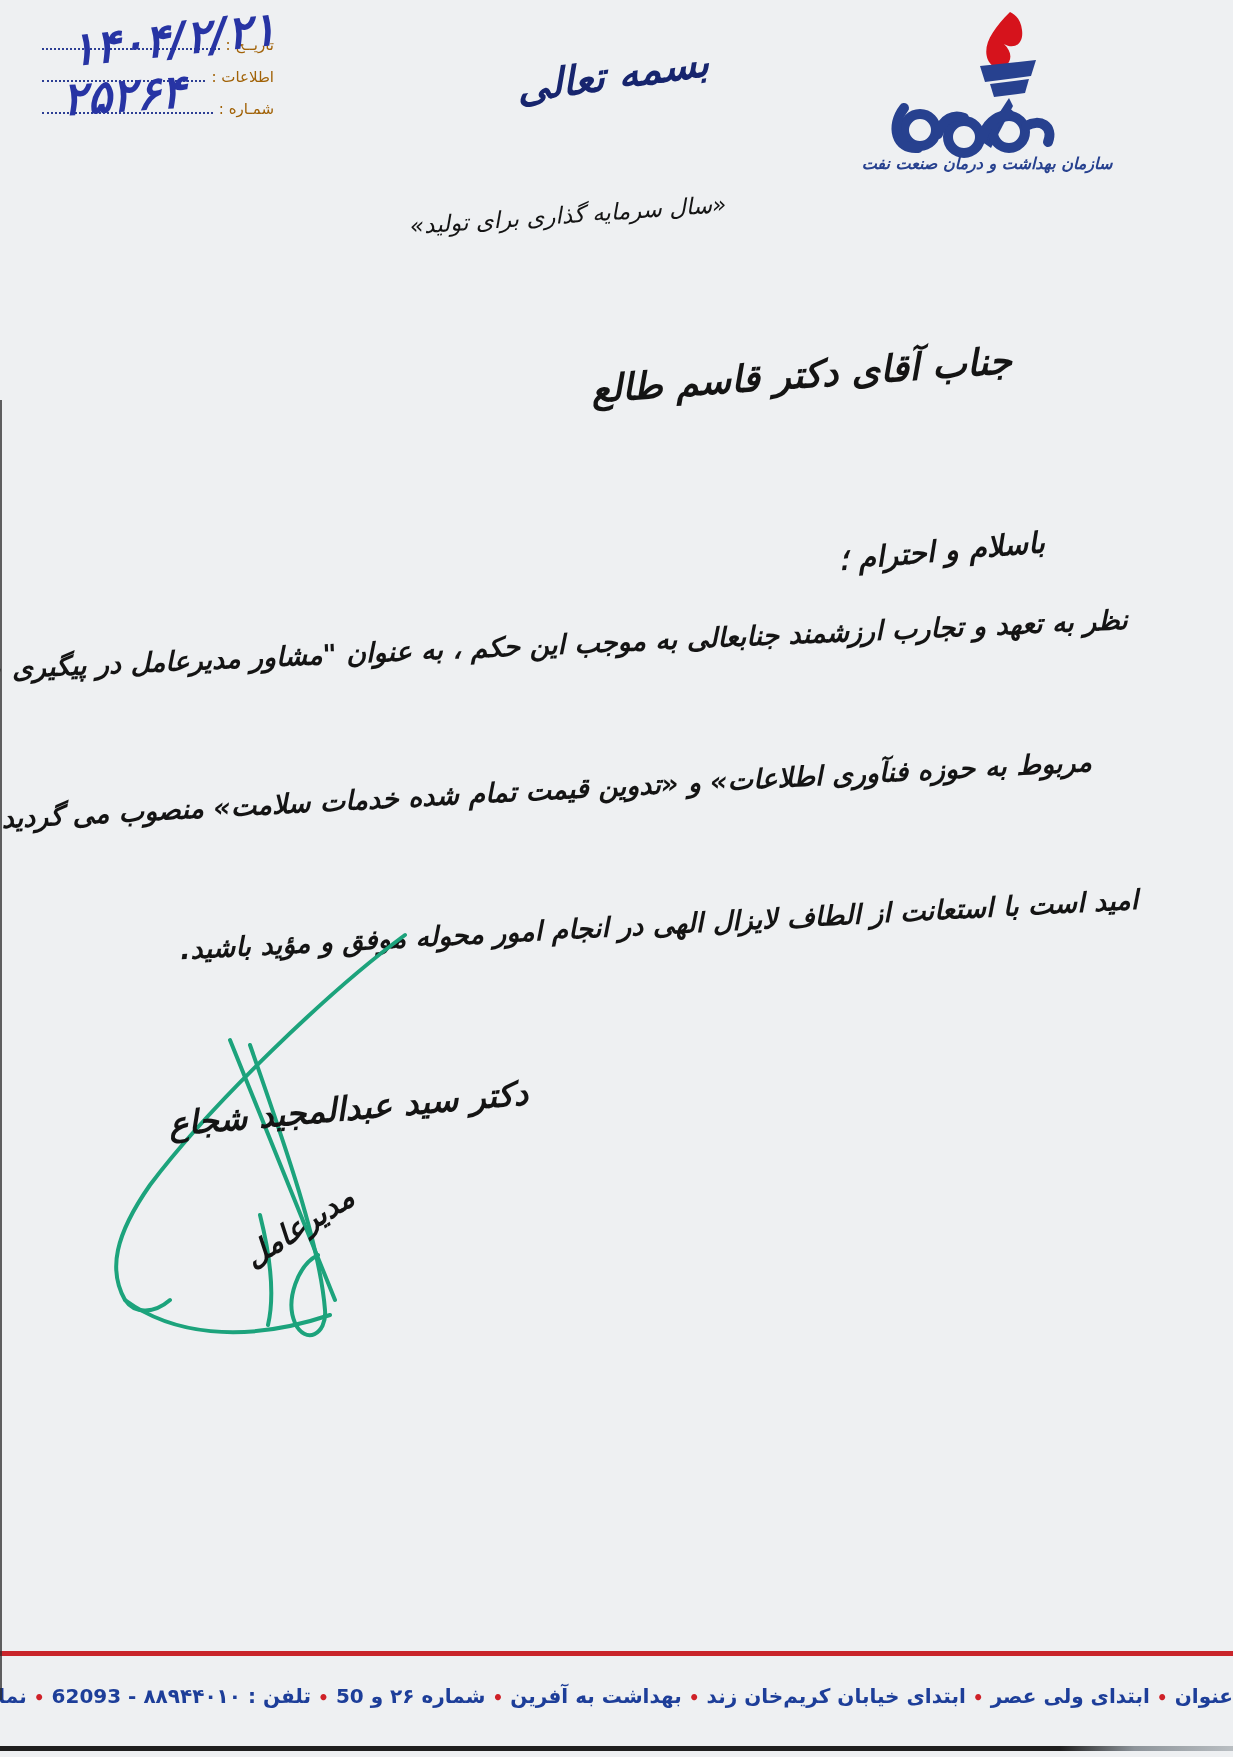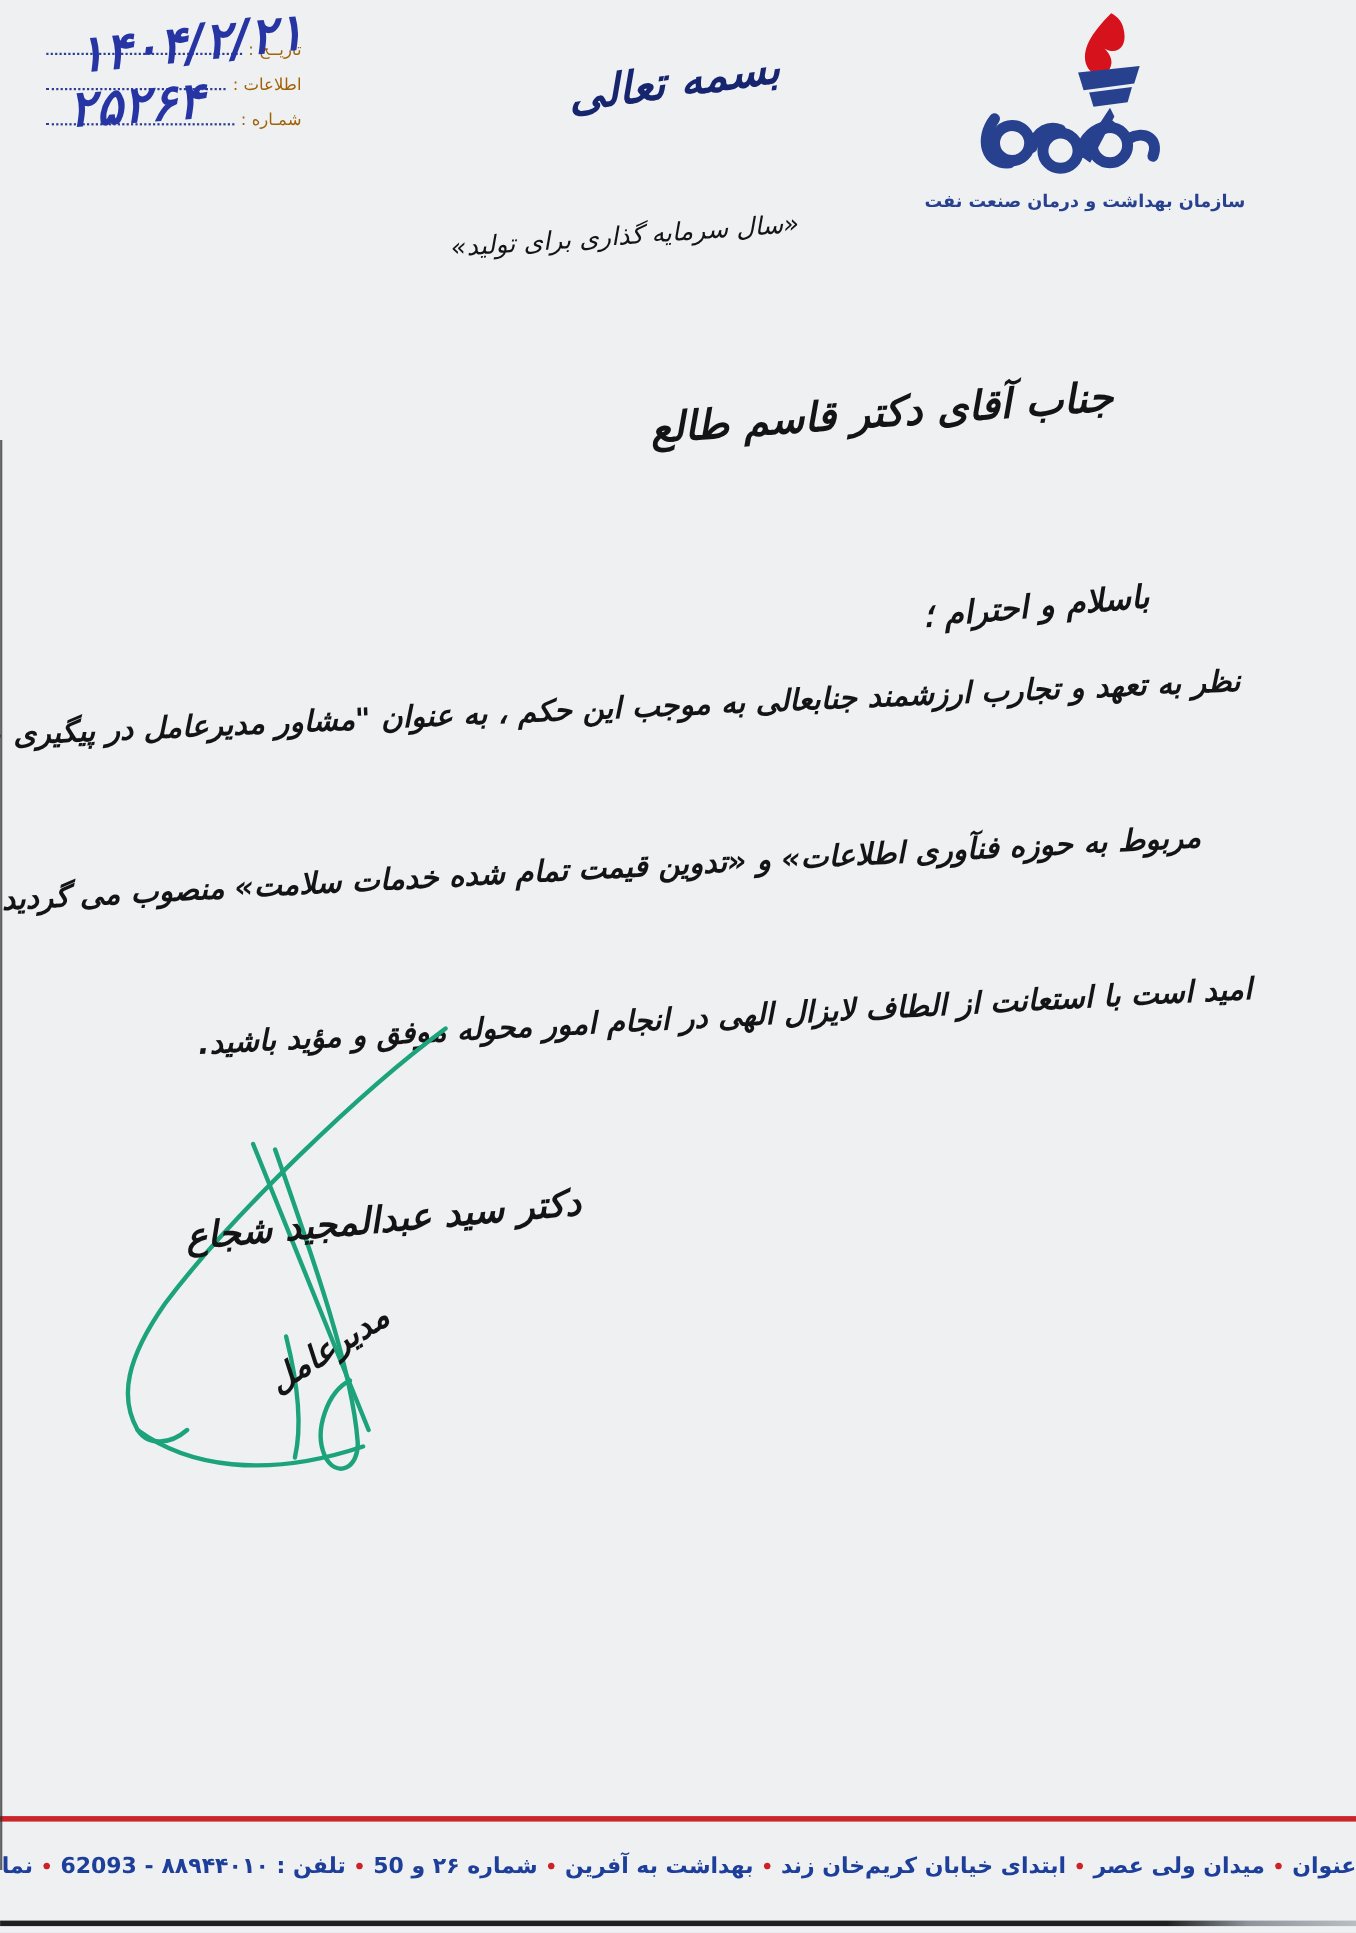--- a/index.html
+++ b/index.html
@@ -21,22 +21,22 @@
   .hand-number{left:20px;top:34px;font-size:46px;transform:rotate(-4deg);}
   
   .basmala{
     position:absolute;left:468px;top:52px;width:290px;text-align:center;
     font-size:40px;font-weight:bold;font-style:italic;color:#17256e;
     transform:rotate(-8deg) skewX(-4deg);white-space:nowrap;
   }
   .logo-box{position:absolute;left:872px;top:10px;width:230px;height:190px;}
   .logo-svg{position:absolute;left:10px;top:0;}
   .org-name{
-    position:absolute;left:-30px;top:163px;width:290px;text-align:center;
-    font-size:16px;font-weight:bold;color:#27418f;white-space:nowrap;
+    position:absolute;left:-30px;top:144px;width:290px;text-align:center;
+    font-size:16px;font-weight:bold;font-style:italic;color:#27418f;white-space:nowrap;
   }
   .slogan{
     position:absolute;left:398px;top:202px;width:340px;text-align:center;
     font-size:23px;font-weight:500;font-style:italic;color:#141414;
     transform:rotate(-4deg);white-space:nowrap;
   }
   
   .callig{font-style:italic;color:#141414;white-space:nowrap;line-height:1;}
   .addressee{
     position:absolute;right:221px;top:342px;font-size:37px;font-weight:bold;
@@ -142,18 +142,18 @@
       <path d="M160,130 C195,230 230,330 235,395 C237,420 215,430 205,408 C195,385 208,350 228,340"></path>
       <path d="M35,385 C80,418 150,430 240,400"></path>
       <path d="M170,300 C180,340 185,380 178,410"></path>
     </g>
   </svg>
   <div class="callig sig-name">دکتر سید عبدالمجید شجاع</div>
   <div class="callig sig-title">مدیرعامل</div>
 
   <div class="footer-rule"></div>
   <div class="footer">
-    <span>عنوان</span><span class="bullet">•</span><span>میدان ولی عصر</span><span class="bullet">•</span><span>ابتدای خیابان کریم‌خان زند</span><span class="bullet">•</span><span>بهداشت به آفرین</span><span class="bullet">•</span><span>شماره ۲۶ و 50</span><span class="bullet">•</span><span>تلفن : ۸۸۹۴۴۰۱۰ - 62093</span><span class="bullet">•</span><span>نمابر: ۸۸۹۴۳۹۹۱</span>
+    <span>عنوان</span><span class="bullet">•</span><span>ابتدای ولی عصر</span><span class="bullet">•</span><span>ابتدای خیابان کریم‌خان زند</span><span class="bullet">•</span><span>بهداشت به آفرین</span><span class="bullet">•</span><span>شماره ۲۶ و 50</span><span class="bullet">•</span><span>تلفن : ۸۸۹۴۴۰۱۰ - 62093</span><span class="bullet">•</span><span>نمابر: ۸۸۹۴۳۹۹۱</span>
   </div>
 
   <div class="scan-edge-left"></div>
   <div class="scan-edge-bottom"></div>
 </div>
 
 </body></html>

